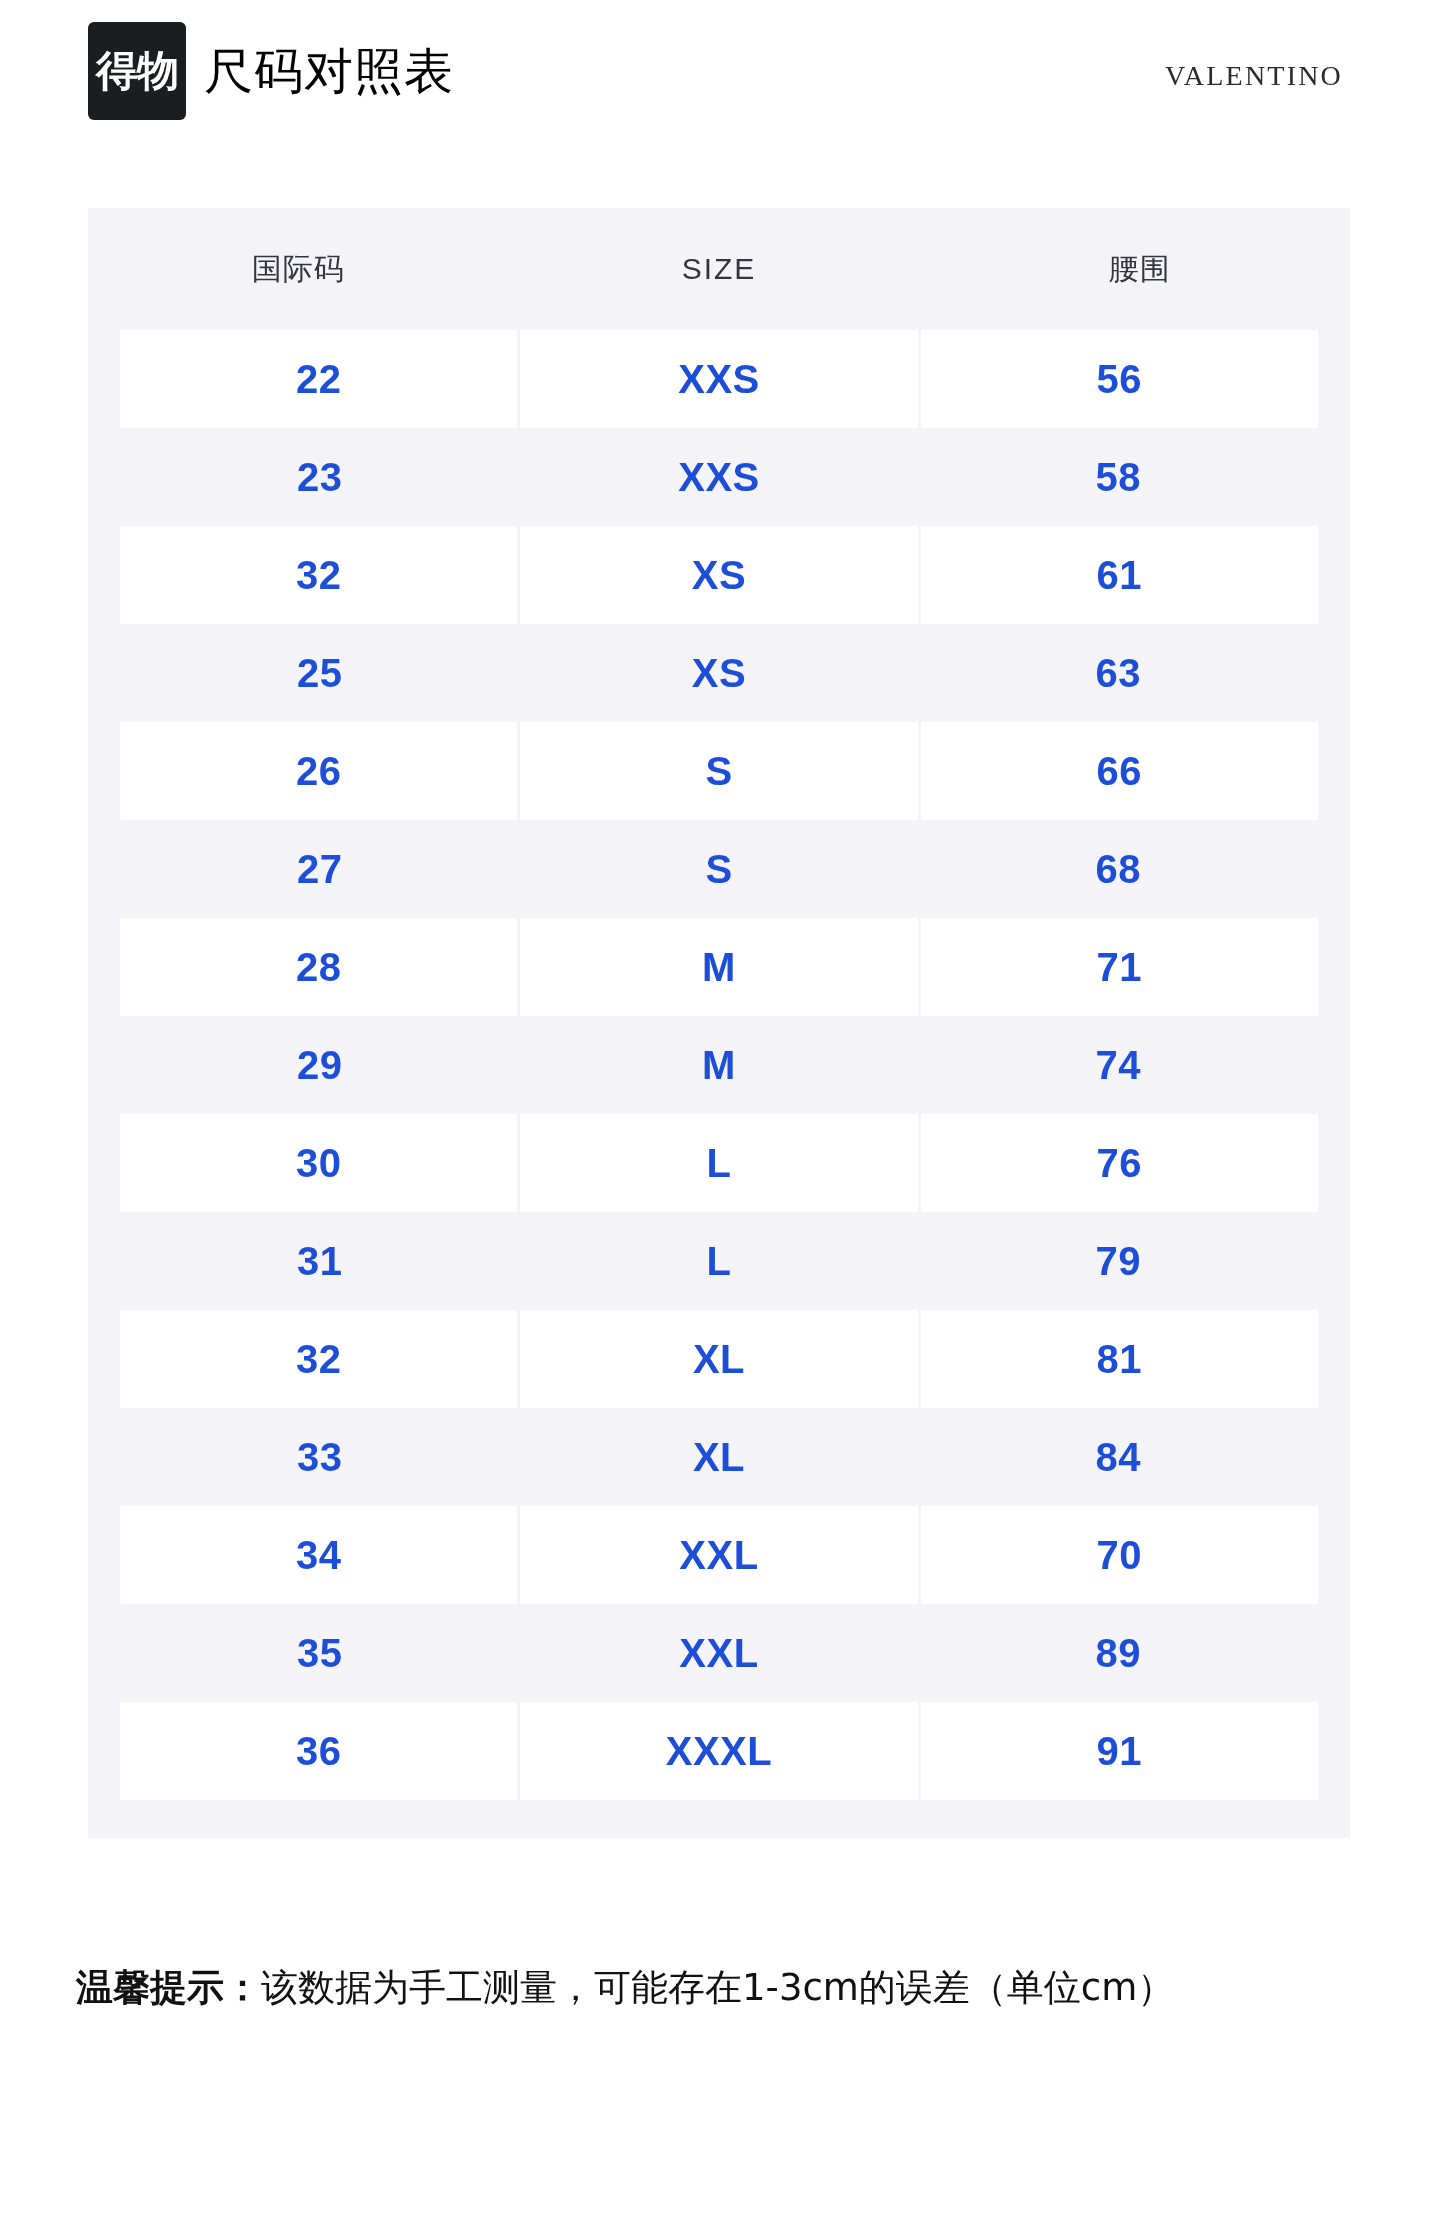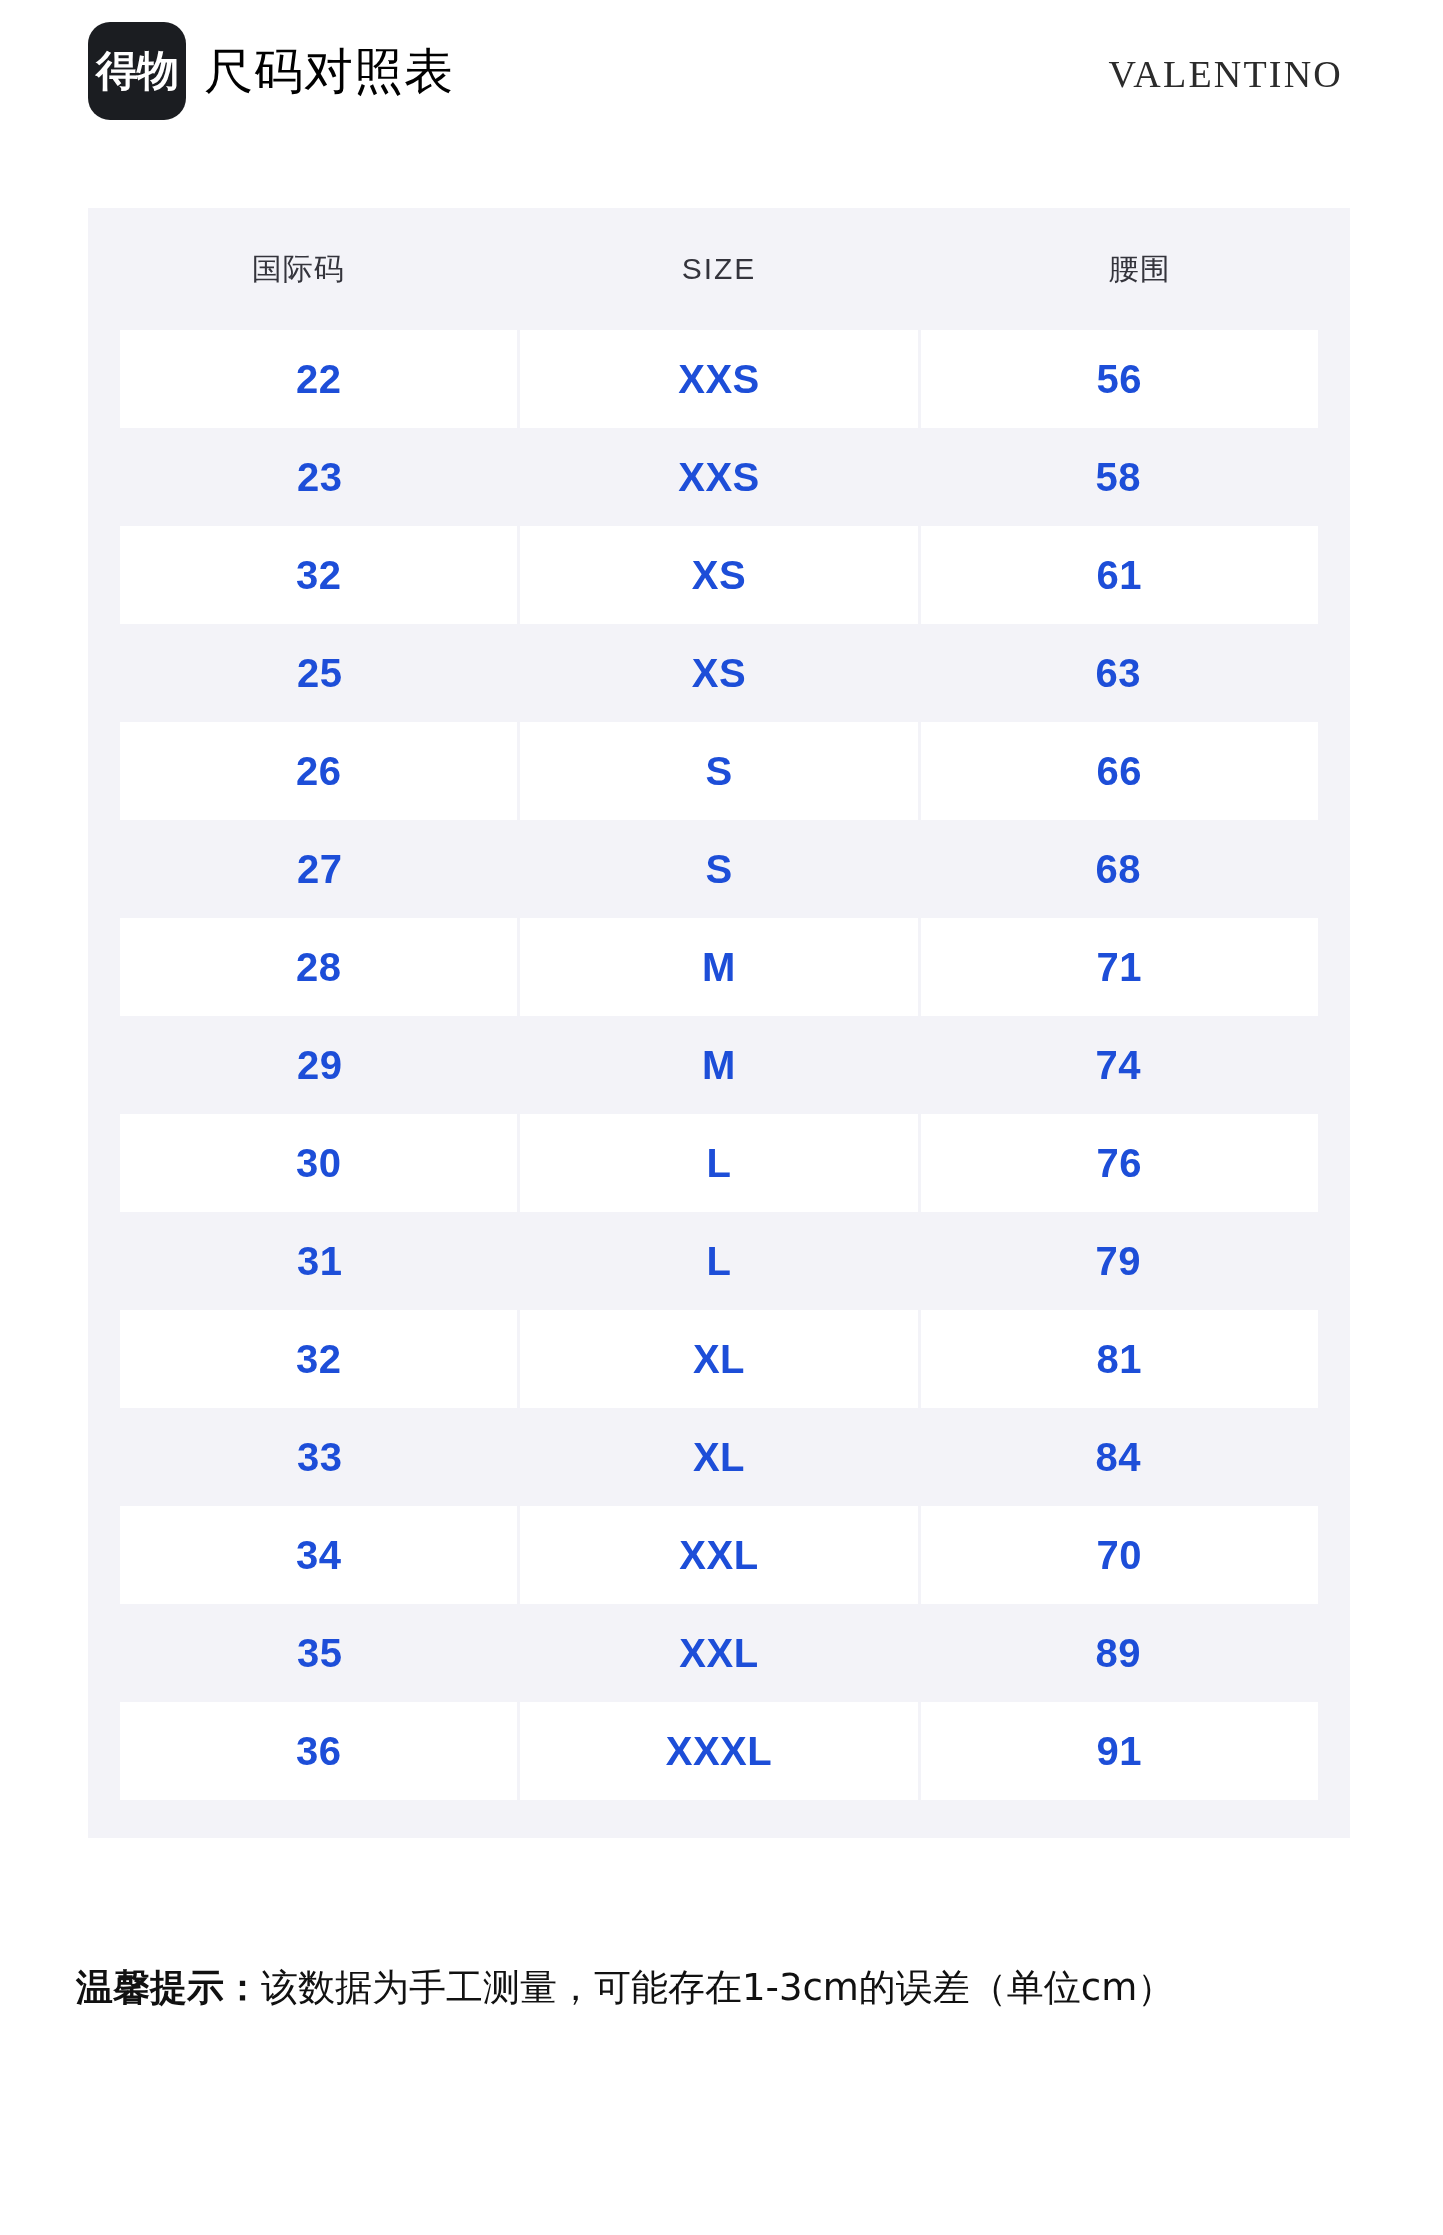--- a/index.html
+++ b/index.html
@@ -28,21 +28,21 @@
   .brand-block {
     position: absolute;
     left: 88px;
     top: 22px;
     display: flex;
     align-items: center;
   }
   .logo-badge {
     width: 98px;
     height: 98px;
-    border-radius: 22px;
+    border-radius: 6px;
     background: #1b1d21;
     color: #ffffff;
     display: flex;
     align-items: center;
     justify-content: center;
     font-size: 42px;
     font-weight: 700;
     letter-spacing: -1px;
     line-height: 1;
     font-family: "DejaVu Sans", "Liberation Sans", sans-serif;
@@ -54,23 +54,23 @@
     font-weight: 400;
     line-height: 1;
     letter-spacing: 1px;
     color: #000000;
     white-space: nowrap;
     font-family: "DejaVu Sans", "Liberation Sans", sans-serif;
   }
   .brand-wordmark {
     position: absolute;
     right: 100px;
-    top: 52px;
+    top: 60px;
     font-family: "Liberation Serif", "DejaVu Serif", serif;
-    font-size: 38px;
+    font-size: 28px;
     letter-spacing: 2.2px;
     color: #2b2b2b;
     white-space: nowrap;
   }
 
   
   .size-table {
     position: absolute;
     left: 88px;
     top: 208px;

